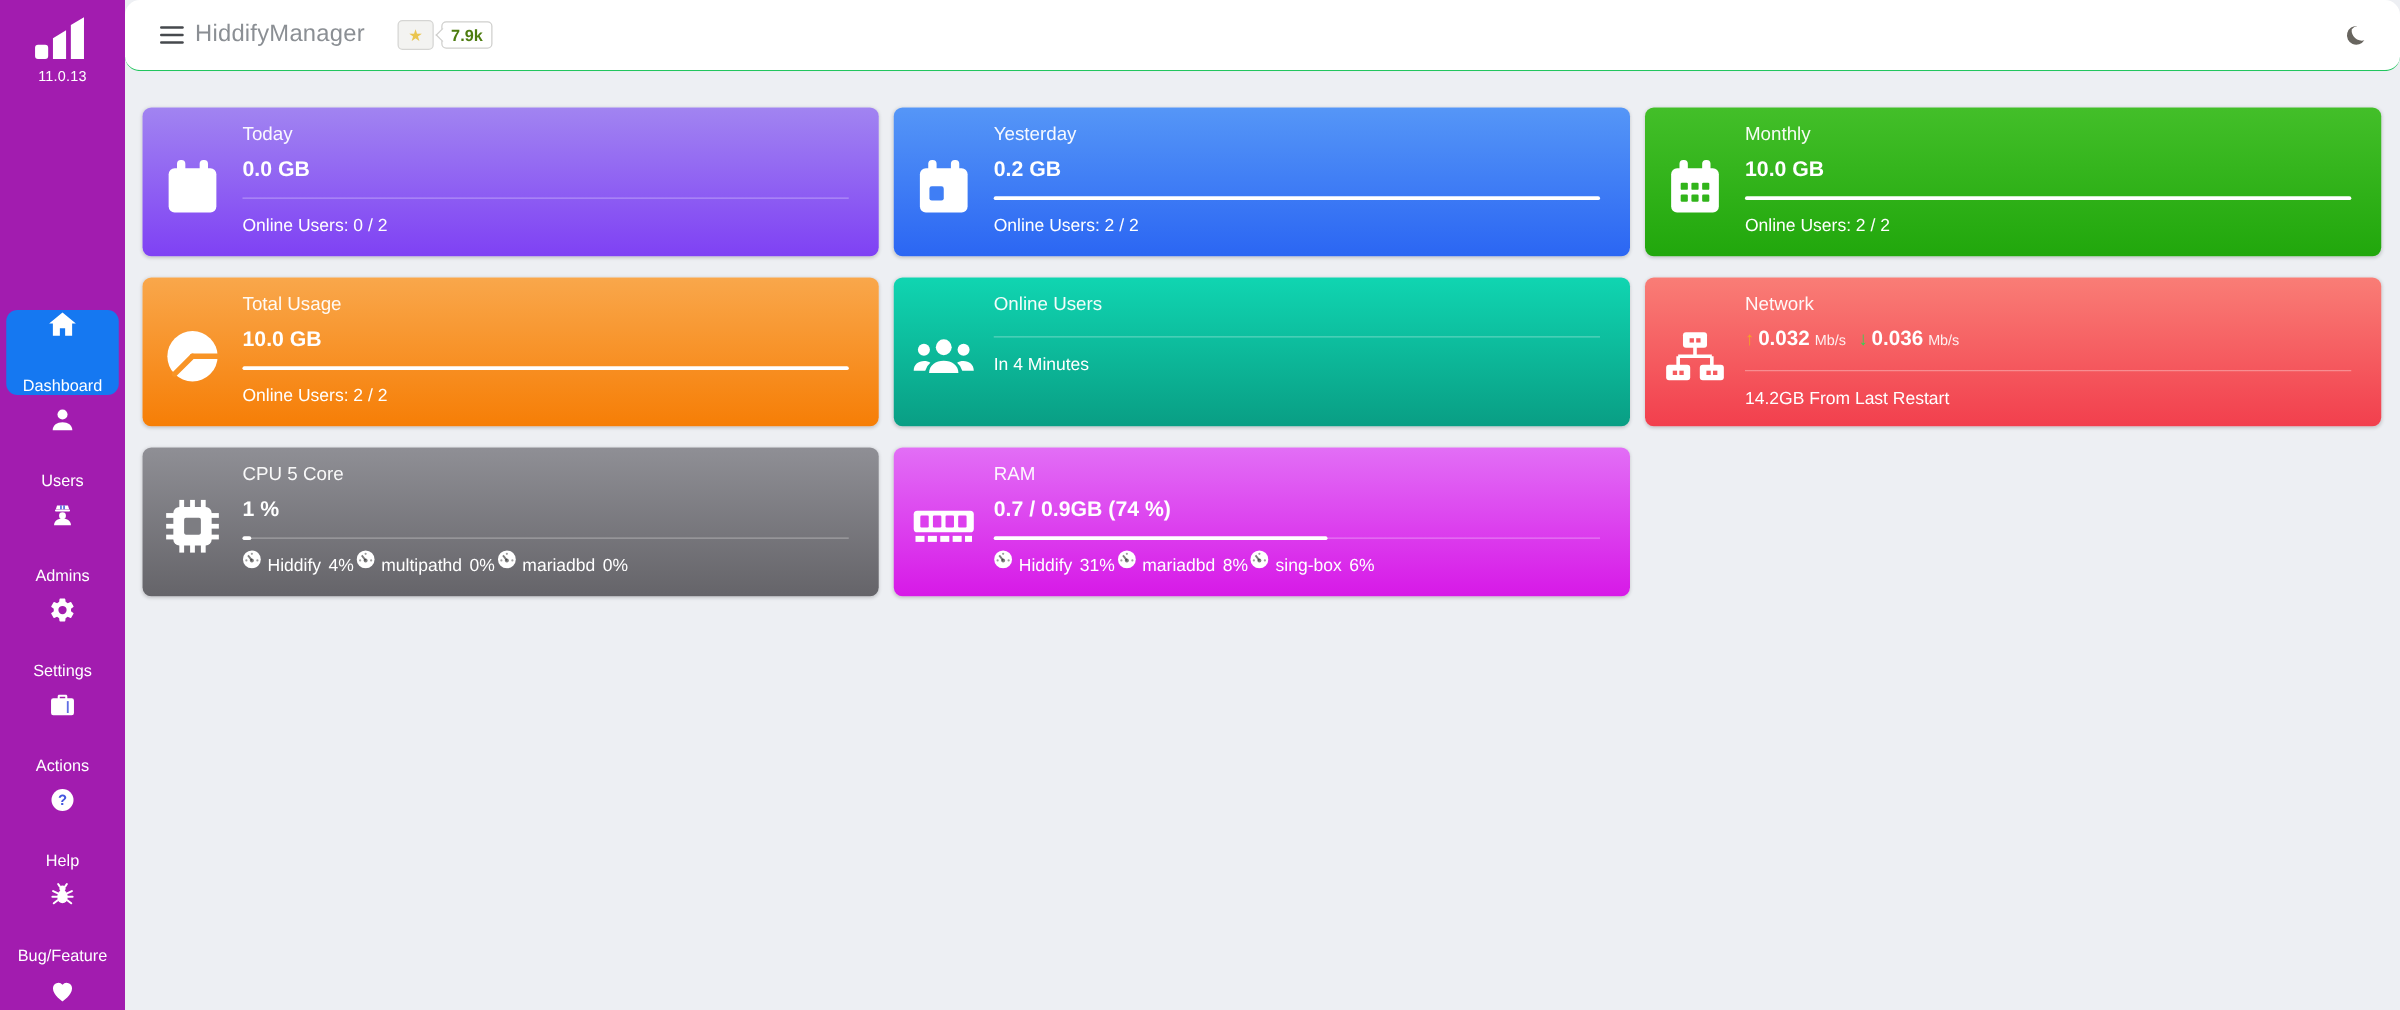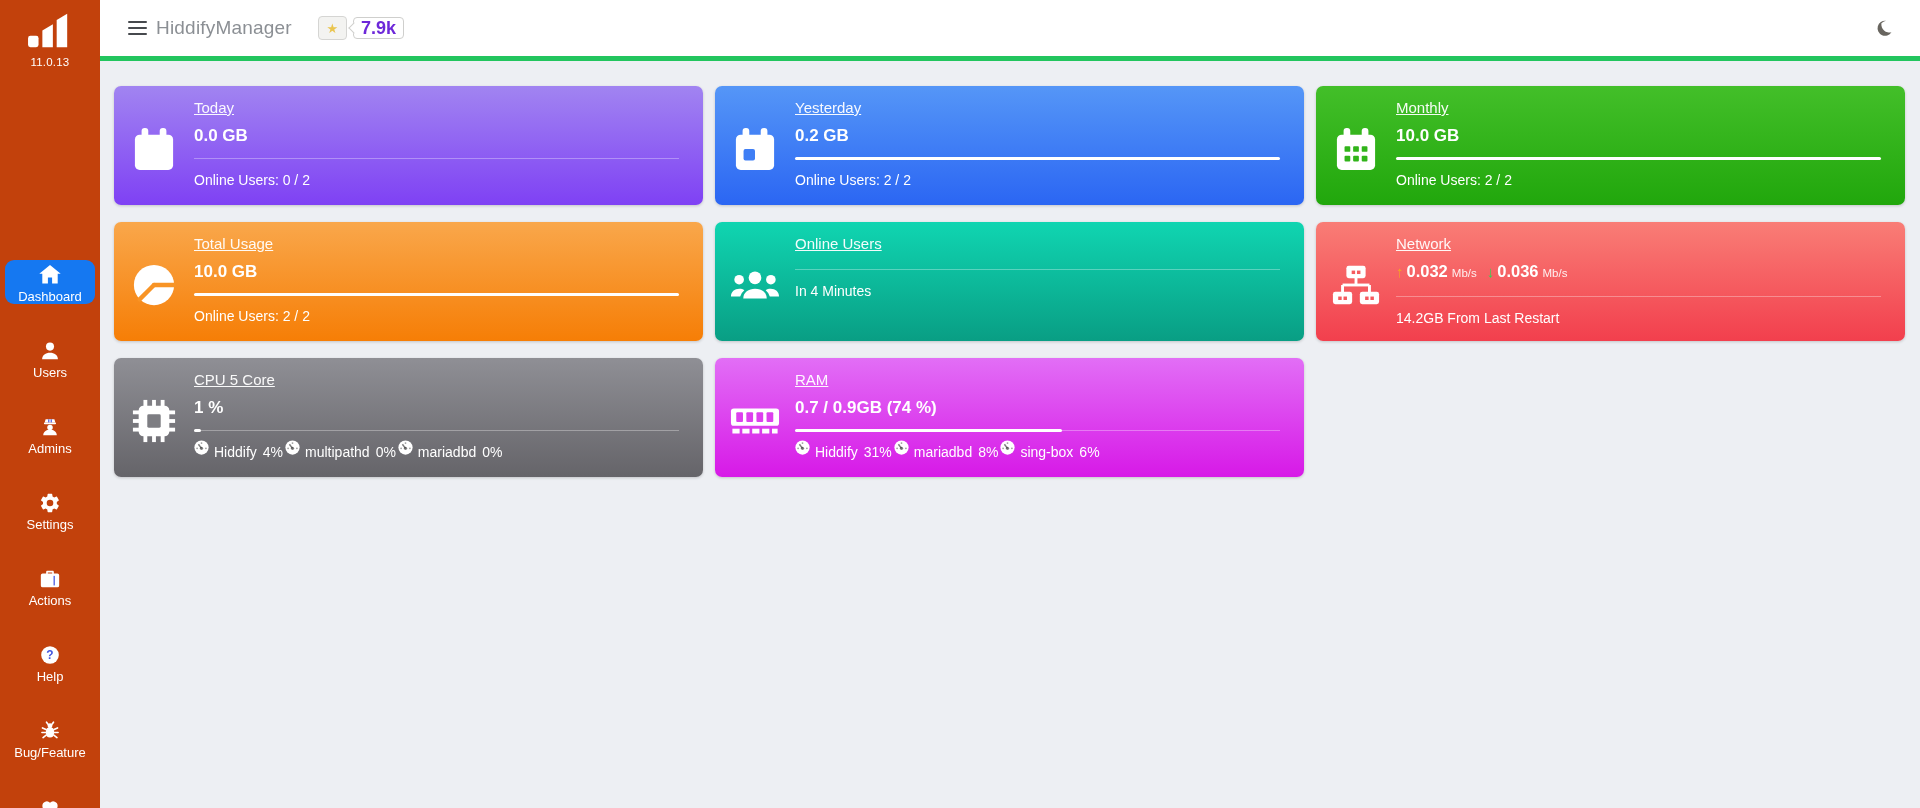--- a/index.html
+++ b/index.html
@@ -1,45 +1,45 @@
 <!DOCTYPE html>
 <html><head>
 <meta charset="utf-8">
 <style>
   html,body{margin:0;padding:0;background:#edeff3;font-family:"Liberation Sans",sans-serif;}
   .app{position:relative;width:1920px;height:808px;overflow:hidden;background:#edeff3;}
 
   
-  .sidebar{position:absolute;left:0;top:0;bottom:0;width:100px;background:#c2410c;color:#fff;z-index:5;}
+  .sidebar{position:absolute;left:0;top:0;bottom:0;width:100px;background:#a21caf;color:#fff;z-index:5;}
   .logo{display:flex;justify-content:center;padding-top:10px;}
   .version{text-align:center;font-size:11.5px;color:#fff;margin-top:4px;letter-spacing:.2px;}
   .nav{position:absolute;top:244px;left:0;right:0;display:flex;flex-direction:column;}
-  .nav-item{height:44px;margin:16px 5px;border-radius:9px;display:flex;flex-direction:column;align-items:center;justify-content:flex-end;gap:3px;cursor:pointer;}
+  .nav-item{height:68px;margin:4px 5px;border-radius:9px;display:flex;flex-direction:column;align-items:center;justify-content:space-between;gap:3px;cursor:pointer;}
   .nav-item.active{background:#1578f1;}
   .nav-item .nicon{height:24px;display:flex;align-items:center;justify-content:center;}
   .nav-item .nlabel{font-size:13px;line-height:14px;color:#fff;white-space:nowrap;}
 
   
-  .topbar{position:absolute;left:100px;right:0;top:0;height:56px;background:#fff;border-bottom:5px solid #22c55e;display:flex;align-items:center;}
+  .topbar{position:absolute;left:100px;right:0;top:0;height:56px;background:#fff;border-bottom:1px solid #22c55e;display:flex;align-items:center;border-radius:12px;}
   .hamburger{margin-left:28px;width:19px;display:flex;flex-direction:column;gap:3.5px;cursor:pointer;}
   .hamburger i{display:block;height:2.2px;background:#46494d;border-radius:1px;}
   .app-title{margin-left:9px;font-size:19px;color:#8b8f94;letter-spacing:.2px;}
   .star-badge{display:flex;align-items:center;margin-left:26px;cursor:pointer;text-decoration:none;}
   .star-left{display:flex;align-items:center;justify-content:center;width:27px;height:22px;background:#f3f3f1;border:1px solid #d5d5d3;border-radius:4px;font-size:13px;color:#eac54f;}
-  .star-right{position:relative;margin-left:6px;height:20px;padding:0 7px;background:#fff;border:1px solid #cfcfcd;border-radius:4px;display:flex;align-items:center;font-size:18px;font-weight:bold;color:#6d28d9;}
+  .star-right{position:relative;margin-left:6px;height:20px;padding:0 7px;background:#fff;border:1px solid #cfcfcd;border-radius:4px;display:flex;align-items:center;font-size:13px;font-weight:bold;color:#4d7c0f;}
   .star-right::before{content:"";position:absolute;left:-4px;top:6px;width:7px;height:7px;background:#fff;border-left:1px solid #cfcfcd;border-bottom:1px solid #cfcfcd;transform:rotate(45deg);}
   .moon{margin-left:auto;margin-right:26px;cursor:pointer;display:flex;align-items:center;}
 
   
   .content{position:absolute;left:100px;top:57px;right:0;bottom:0;}
   .grid{display:grid;grid-template-columns:repeat(3,1fr);column-gap:12px;row-gap:17px;margin:29px 15px 0 14px;}
   .card{position:relative;height:119px;border-radius:7px;color:#fff;background:linear-gradient(180deg,var(--g1),var(--g2));box-shadow:0 1px 3px rgba(0,0,0,.18);}
   .card-icon{position:absolute;left:0;top:0;bottom:0;width:80px;display:flex;align-items:center;justify-content:center;transform:translateY(3px);}
   .card-body{margin-left:80px;padding:12px 24px 0 0;display:flex;flex-direction:column;}
-  .card-title{font-size:15px;line-height:20px;color:rgba(255,255,255,.95);margin-bottom:5px;text-decoration:underline;}
+  .card-title{font-size:15px;line-height:20px;color:rgba(255,255,255,.95);margin-bottom:5px;}
   .card-value{font-size:17px;font-weight:bold;line-height:25px;display:flex;align-items:baseline;}
   .card-divider{position:relative;height:3px;margin-top:9px;}
   .card-divider .track{position:absolute;left:0;right:0;top:1px;height:1px;background:rgba(255,255,255,.32);}
   .card-divider .fill{position:absolute;left:0;top:0;height:2.5px;background:#fff;border-radius:2px;}
   .card-footer{margin-top:8px;font-size:14px;line-height:24px;display:flex;align-items:center;white-space:nowrap;}
   .net-arrow{font-weight:bold;font-size:15px;margin-right:3px;}
   .net-val{font-weight:bold;font-size:16.5px;}
   .net-unit{font-weight:normal;font-size:11.5px;color:rgba(255,255,255,.9);margin-left:4px;margin-right:10px;}
   .proc{display:flex;align-items:flex-start;margin-right:2px;}
   .proc svg{margin-right:5px;}

